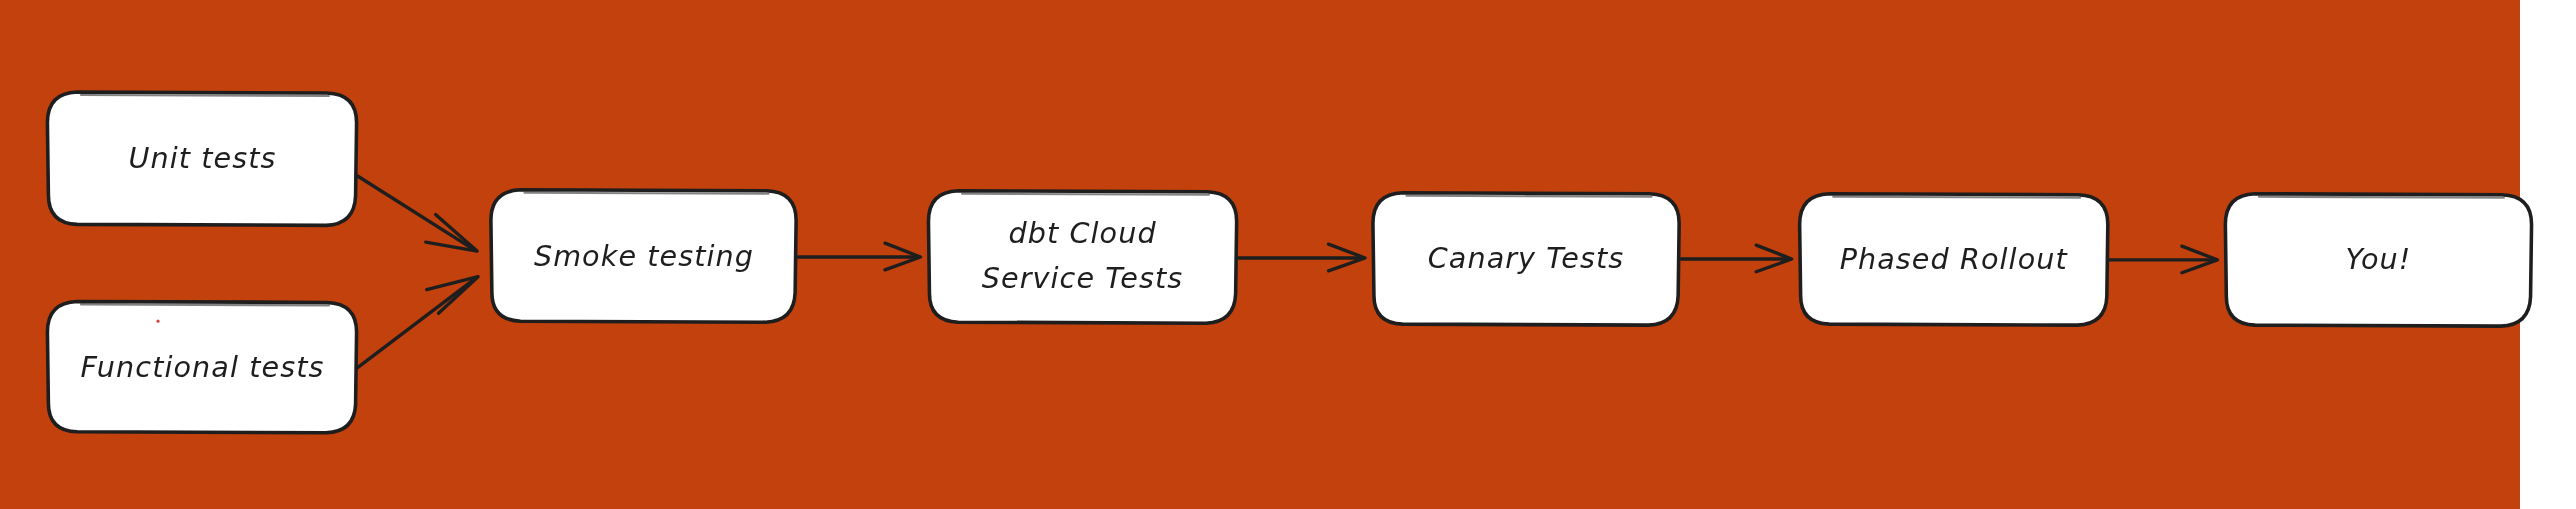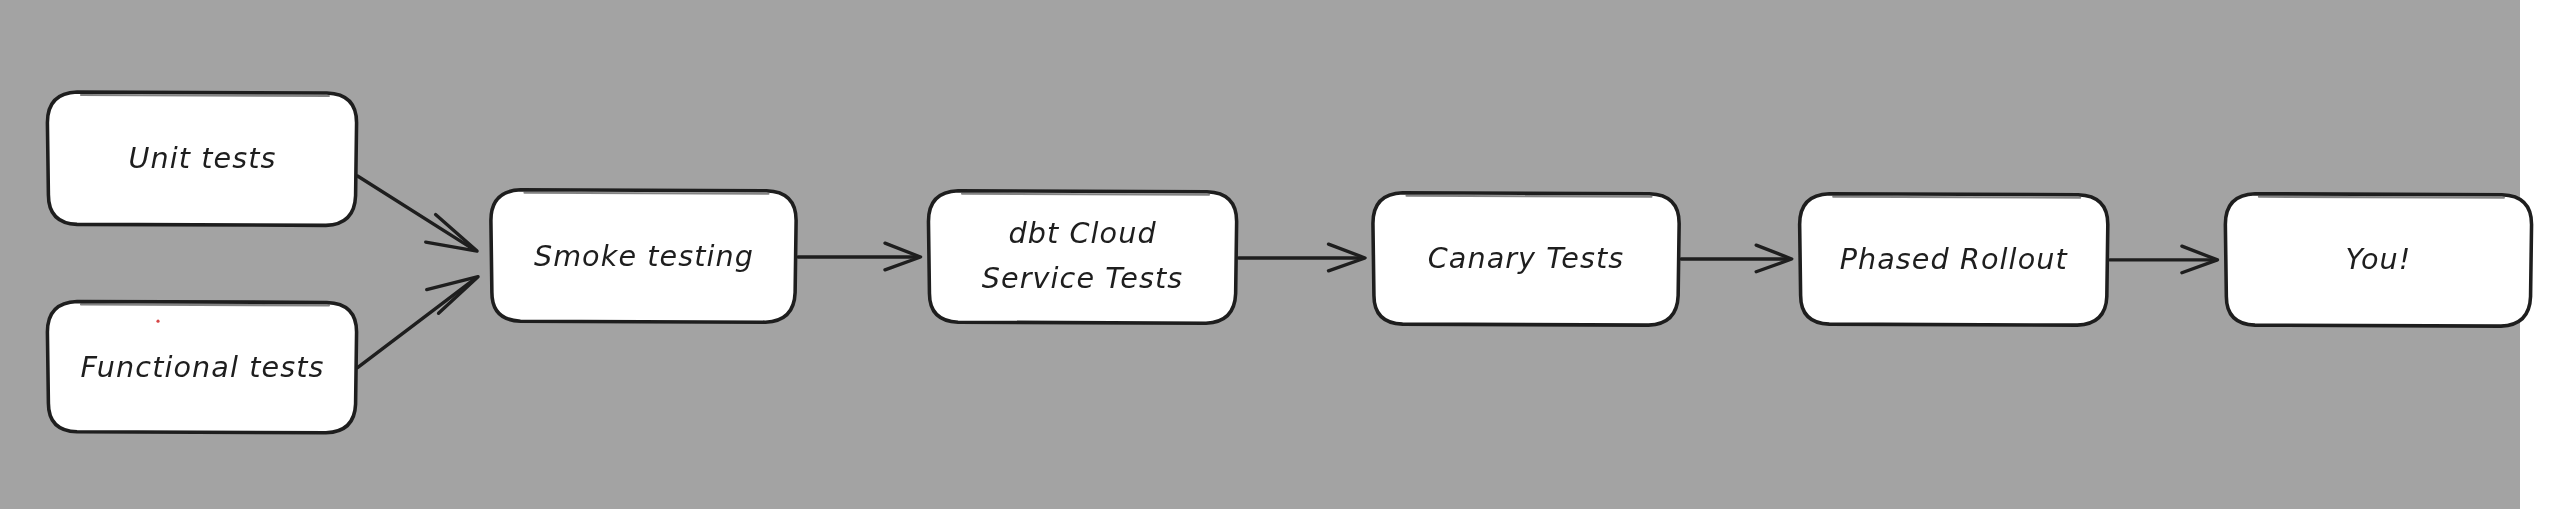--- a/index.html
+++ b/index.html
@@ -11,21 +11,21 @@
   body {
     width: 2576px;
     height: 510px;
     overflow: hidden;
     font-family: "DejaVu Sans", sans-serif;
   }
   #diagram-root {
     position: relative;
     width: 2520px;
     height: 510px;
-    background: #a3a3a3;
+    background: #c2410c;
   }
   svg#flow-svg {
     position: absolute;
     top: 0;
     left: 0;
     width: 2576px;
     height: 510px;
     display: block;
   }
   .node-shape {

